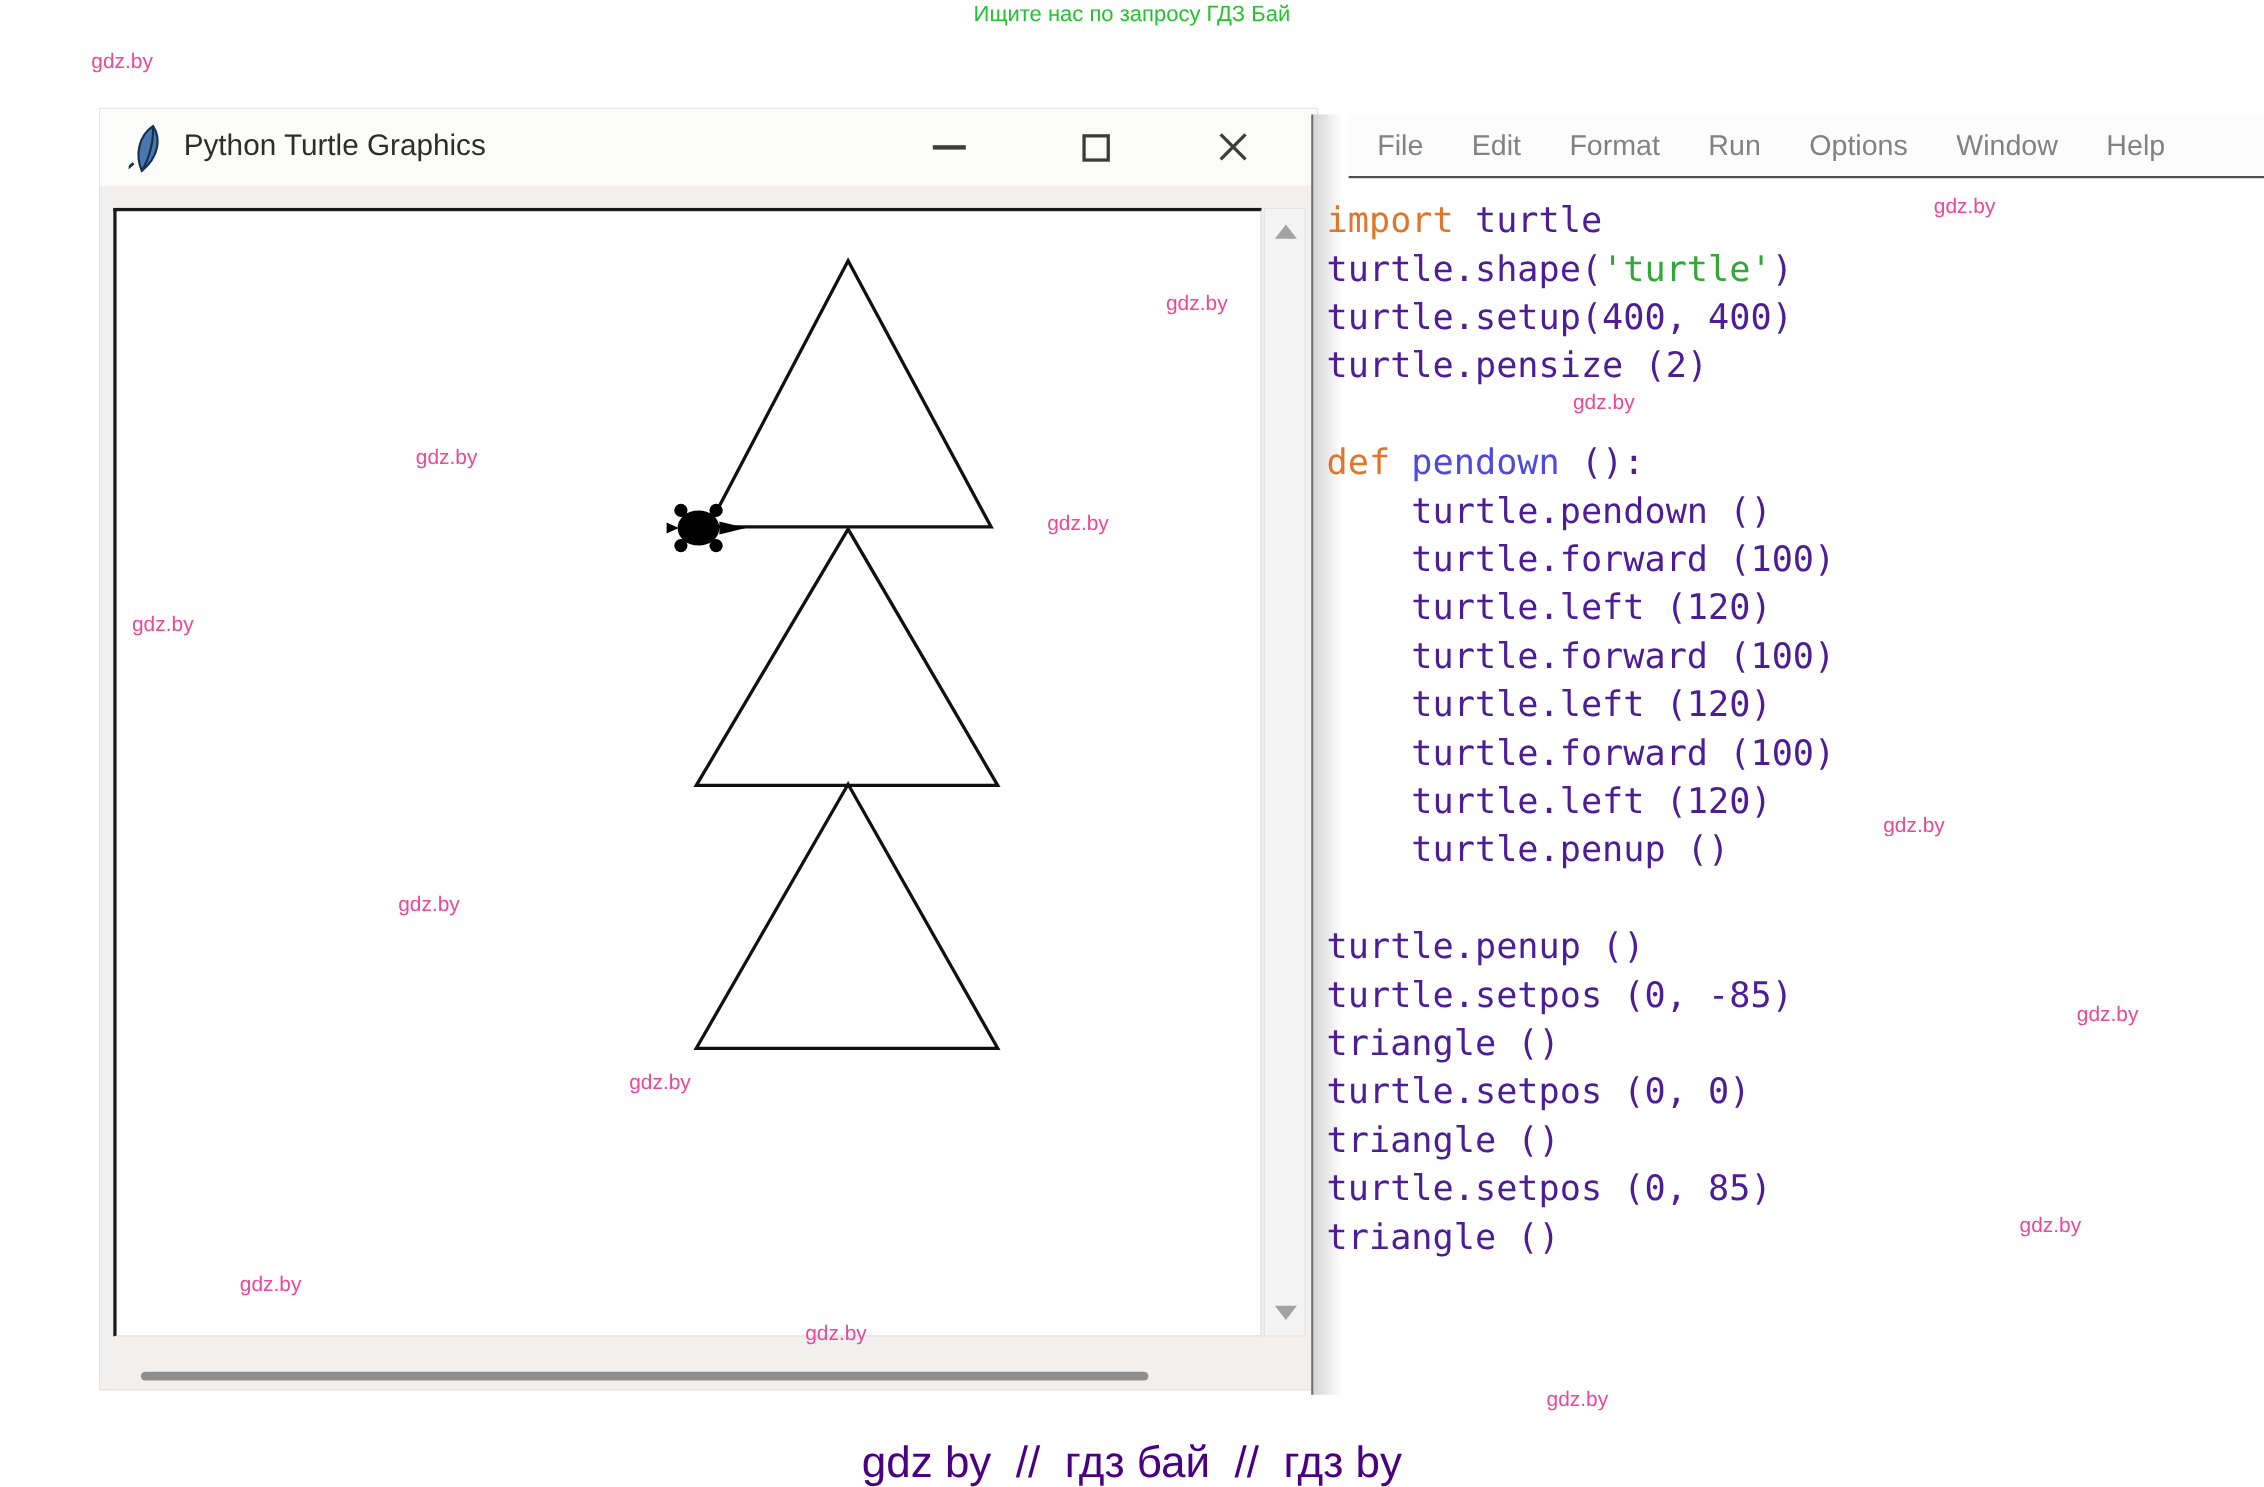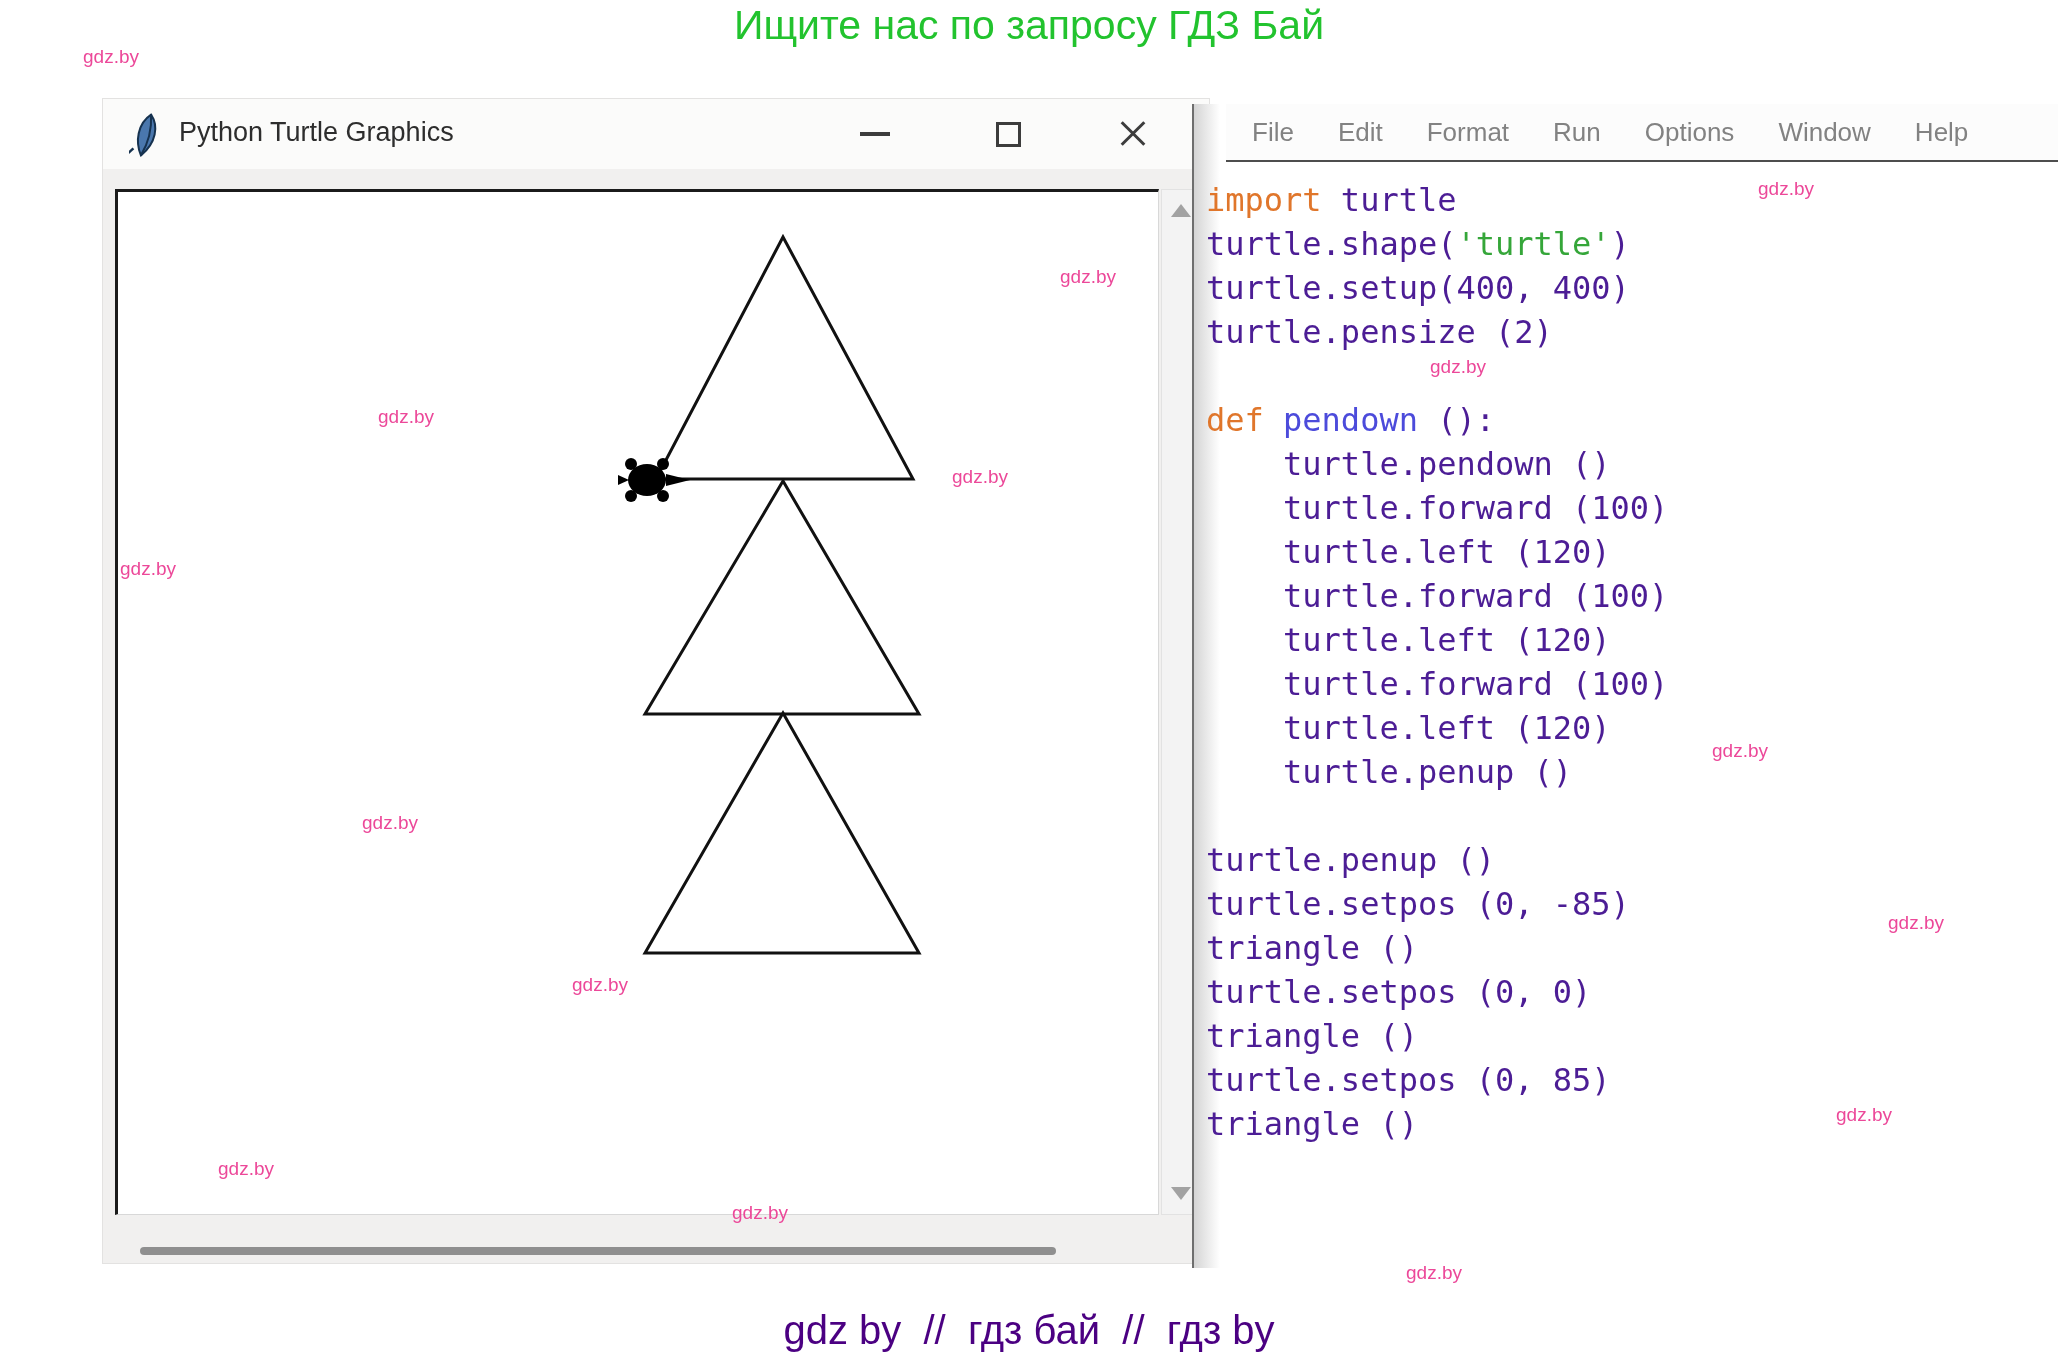--- a/index.html
+++ b/index.html
@@ -1,27 +1,27 @@
 <!DOCTYPE html>
 <html><head>
 <meta charset="utf-8">
 <style>
   * { margin:0; padding:0; box-sizing:border-box; }
   html,body { width:2058px; height:1352px; background:#ffffff; font-family:"Liberation Sans", sans-serif; overflow:hidden; }
   .abs { position:absolute; }
 
   
-  #banner-top { top:2px; left:0; width:2058px; text-align:center; font-size:41px; color:#22C32E; white-space:pre; }
+  #banner-top { top:2px; left:0; width:2058px; text-align:center; font-size:20px; color:#22C32E; white-space:pre; }
   #banner-bottom { top:1308px; left:0; width:2058px; text-align:center; font-size:40px; color:#4B0082; white-space:pre; }
 
   
   .wm { position:absolute; font-size:19px; color:#ec4899; z-index:50; white-space:nowrap; }
 
   
-  #turtle-window { left:102px; top:98px; width:1108px; height:1166px; background:#f1f0ef; border:1px solid #e3e2e1; z-index:2;padding-left:16px; }
+  #turtle-window { left:90px; top:98px; width:1108px; height:1166px; background:#f1f0ef; border:1px solid #e3e2e1; z-index:2;padding-left:16px; }
   #tw-titlebar { left:0; top:0; width:100%; height:70px; background:#fbfbfa; }
   #tw-icon { left:26px; top:14px; width:34px; height:44px; }
   #tw-title { left:76px; top:18px; font-size:27px; color:#2d2d2d; white-space:nowrap; }
   .tw-btn { position:absolute; top:0; width:90px; height:70px; display:flex; align-items:center; justify-content:center; }
   #btn-min { left:727px; }
   #btn-max { left:860px; }
   #btn-close { left:985px; }
   .glyph-min { width:30px; height:4px; background:#3c3c3c; }
   .glyph-max { width:25px; height:25px; border:3px solid #3c3c3c; background:transparent; }
   .glyph-close { position:relative; width:30px; height:30px; }

